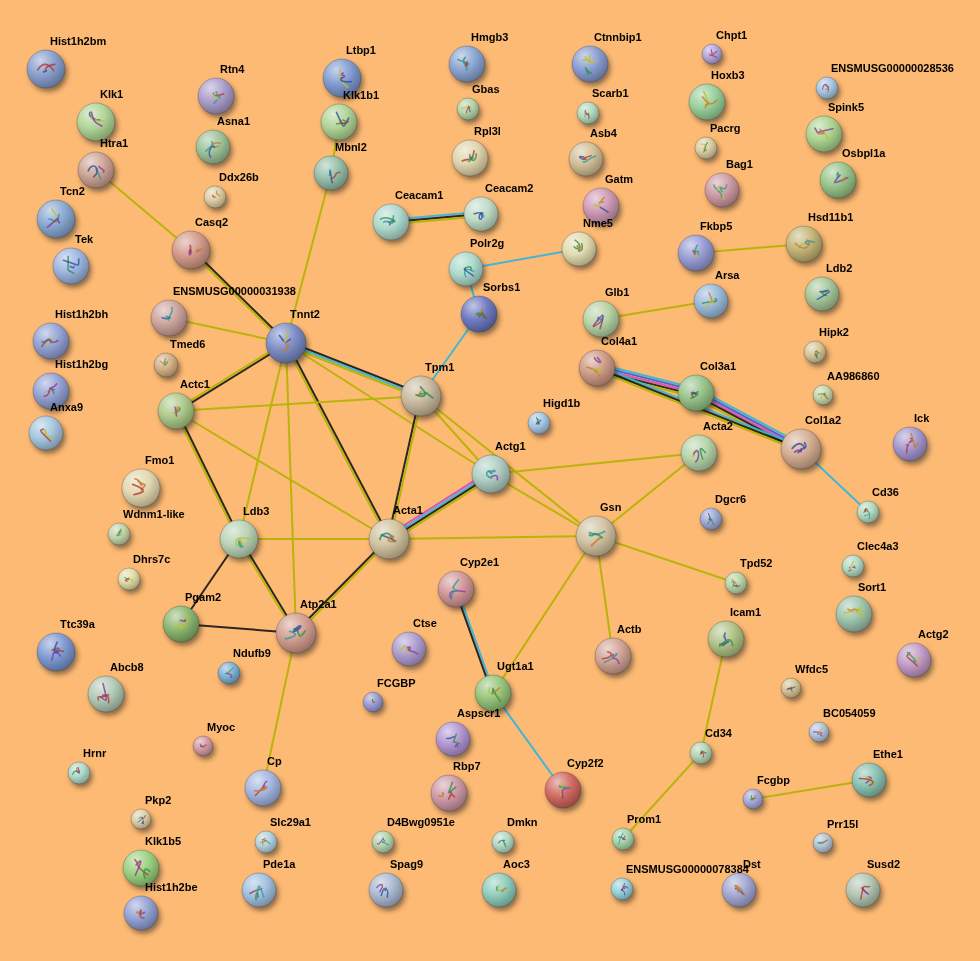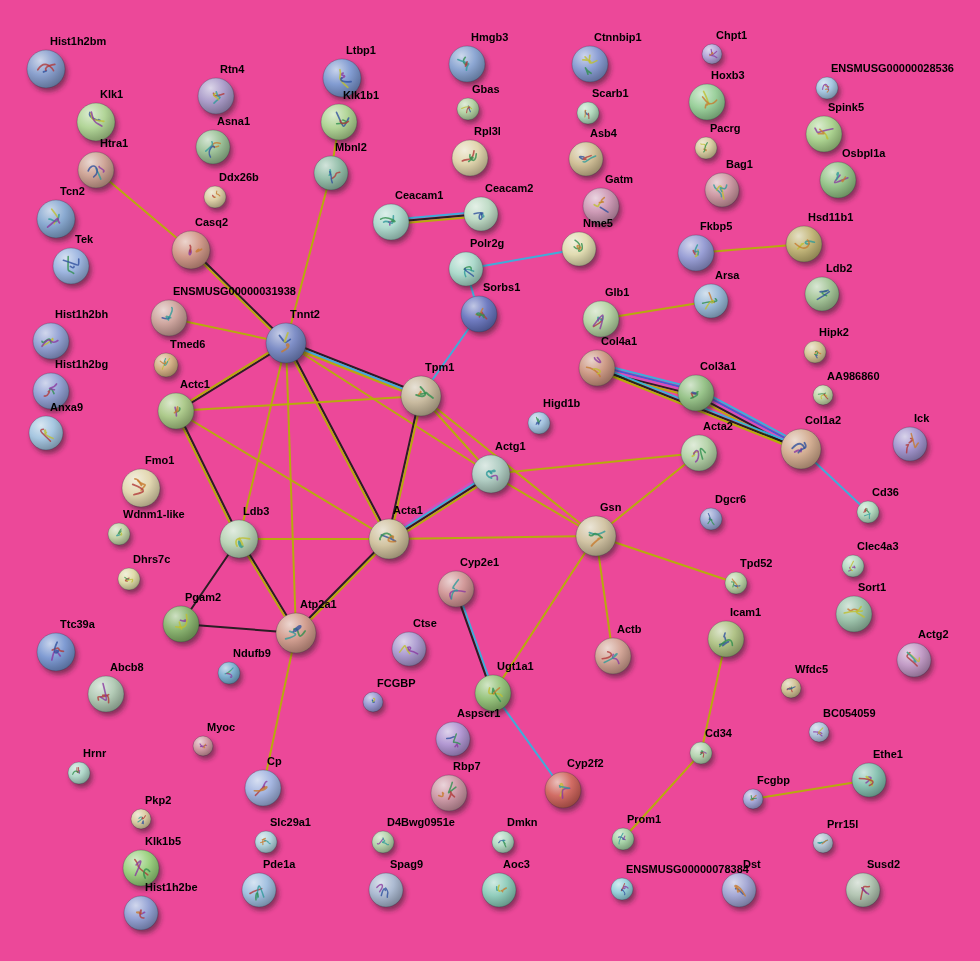--- a/index.html
+++ b/index.html
@@ -5,21 +5,21 @@
   html, body {
     margin: 0;
     padding: 0;
     background: #ffffff;
     font-family: "Liberation Sans", sans-serif;
   }
   .stage {
     position: relative;
     width: 980px;
     height: 961px;
-    background: #ec4899;
+    background: #fdba74;
     overflow: hidden;
   }
   svg { display: block; }
   text.node-label {
     font-family: "Liberation Sans", sans-serif;
     font-size: 11px;
     font-weight: bold;
     fill: #000000;
   }
 </style>

